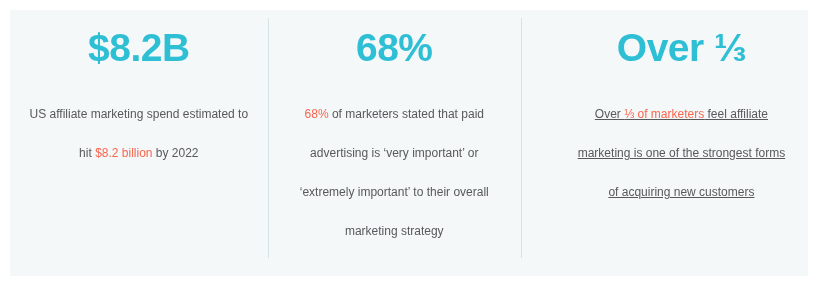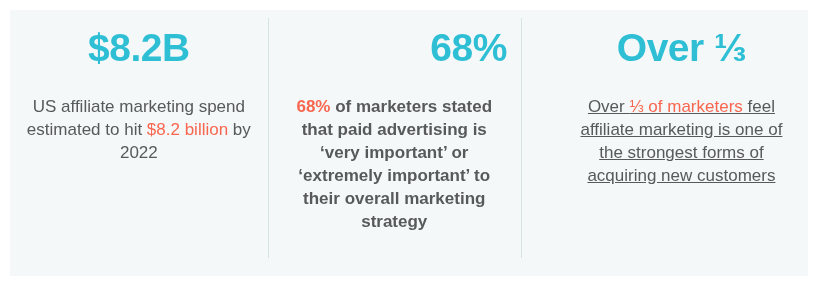--- a/index.html
+++ b/index.html
@@ -43,47 +43,47 @@
     content: "";
     position: absolute;
     left: 0;
     top: 8px;
     bottom: 18px;
     width: 1px;
     background: #d6e3e3;
   }
 
   .panel-1 { flex-grow: 1.02; }
-  .panel-2 { flex-grow: 1.00; align-items: flex-end; }
+  .panel-2 { flex-grow: 1.00; }
   .panel-3 { flex-grow: 1.00; padding-left: 48px; }
 
   .stat-figure {
     font-size: 39px;
     font-weight: 700;
     color: #2fbfd5;
     line-height: 1;
     letter-spacing: -0.5px;
     margin: 0;
     padding: 0 0 2px 0;
     white-space: nowrap;
     text-align: center;
   }
 
   .stat-desc {
     margin: 0;
     padding-top: 26px;
-    font-size: 17px;
-    line-height: 23px;
+    font-size: 12px;
+    line-height: 39px;
     color: #58595b;
     text-align: center;
     font-weight: 400;
     max-width: 245px;
   }
 
-  .panel-2 .stat-desc { max-width: 232px; font-weight: bold; }
+  .panel-2 .stat-desc { max-width: 232px; }
   .panel-3 .stat-desc { max-width: 218px; text-decoration: underline; }
 
   .hl { color: #f9664f; }
 </style>
 </head>
 <body>
 
 <div class="stats-card">
 
   <div class="stat-panel panel-1">

